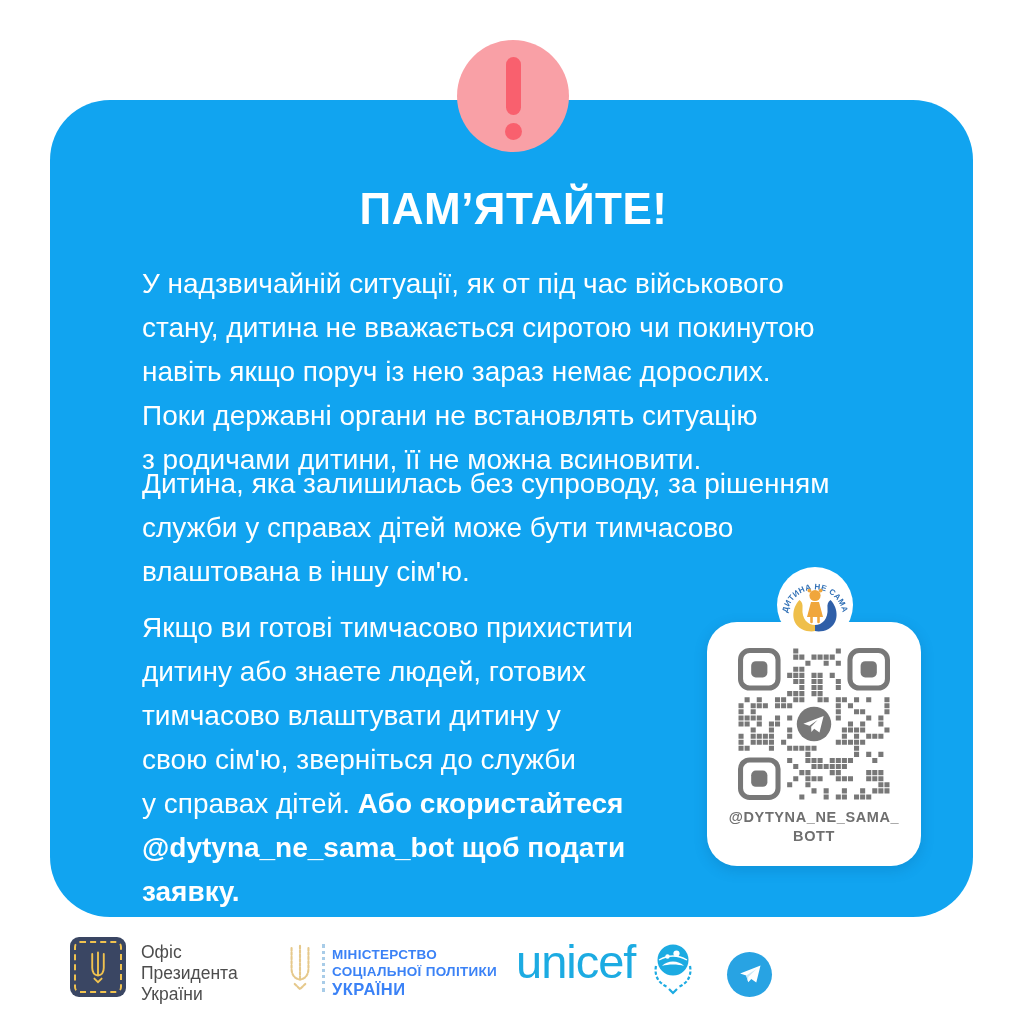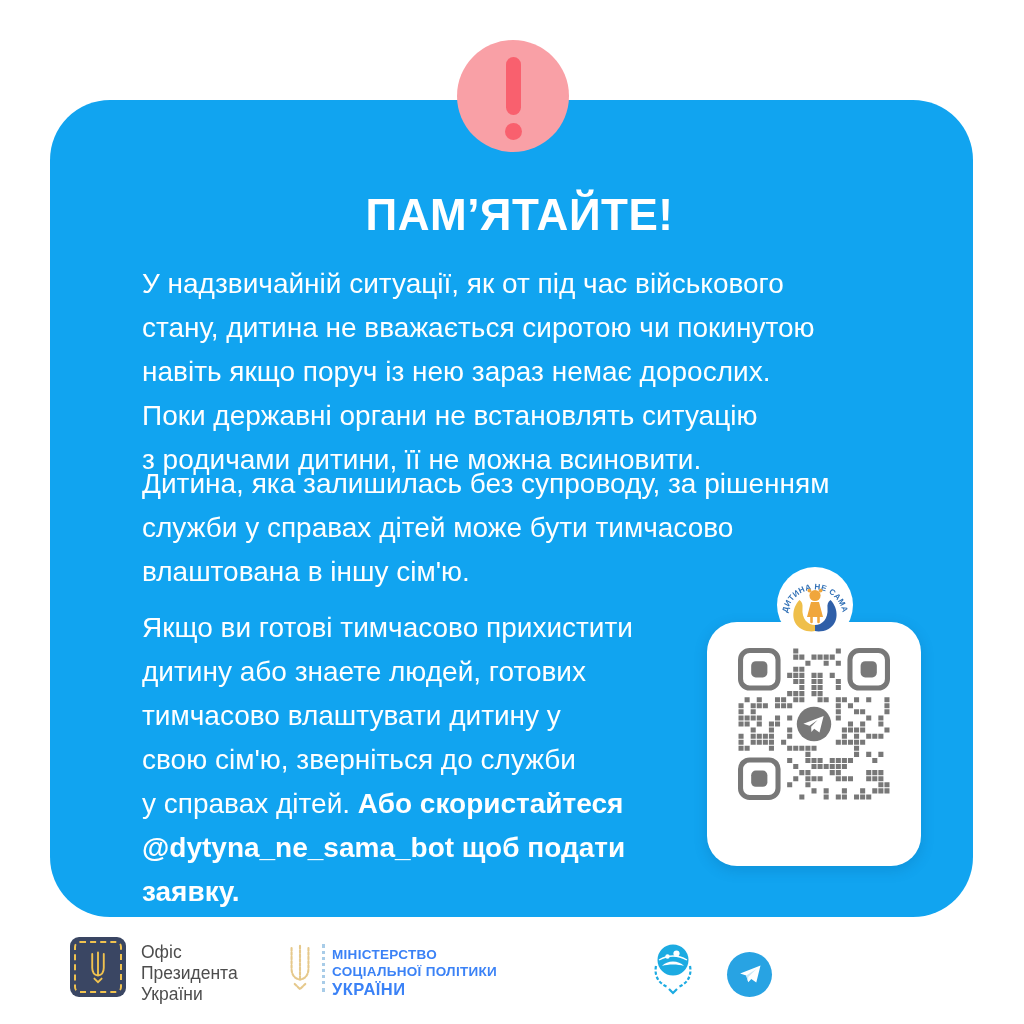--- a/index.html
+++ b/index.html
@@ -5,21 +5,21 @@
   html,body{margin:0;padding:0;}
   body{width:1024px;height:1024px;background:#ffffff;font-family:"Liberation Sans",sans-serif;}
   #poster{position:relative;width:1024px;height:1024px;background:#ffffff;overflow:hidden;}
 
   .card{position:absolute;left:50px;top:100px;width:923px;height:817px;background:#11A4F0;border-radius:60px;}
 
   .alert{position:absolute;left:457px;top:40px;width:112px;height:112px;border-radius:50%;background:#F9A0A6;}
   .excl-bar{position:absolute;left:48.5px;top:17px;width:15px;height:58px;border-radius:8px;background:#F9606E;}
   .excl-dot{position:absolute;left:47.5px;top:83px;width:17px;height:17px;border-radius:50%;background:#F9606E;}
 
-  .title{position:absolute;left:50px;top:182px;width:923px;margin:8px;text-align:center;
+  .title{position:absolute;left:50px;top:182px;width:923px;margin:2px;text-align:center;
          font-size:44px;font-weight:bold;color:#ffffff;letter-spacing:0.5px;}
 
   .para{position:absolute;left:142px;margin:0;color:#ffffff;font-size:28px;line-height:44px;
         white-space:pre-line;font-weight:normal;}
   .p1{top:262px;width:800px;}
   .p2{top:462px;width:800px;}
   .p3{top:606px;width:600px;}
   .p3 .bold{font-weight:bold;}
 
   .qr-card{position:absolute;left:707px;top:622px;width:214px;height:244px;background:#ffffff;
@@ -83,20 +83,24 @@
         <path d="M54.5 0.5h5v5h-5zM96.5 0.5h5v5h-5zM54.5 6.5h5v5h-5zM60.5 6.5h5v5h-5zM72.5 6.5h5v5h-5zM78.5 6.5h5v5h-5zM84.5 6.5h5v5h-5zM90.5 6.5h5v5h-5zM66.5 12.5h5v5h-5zM84.5 12.5h5v5h-5zM96.5 12.5h5v5h-5zM54.5 18.5h5v5h-5zM60.5 18.5h5v5h-5zM48.5 24.5h5v5h-5zM54.5 24.5h5v5h-5zM60.5 24.5h5v5h-5zM72.5 24.5h5v5h-5zM78.5 24.5h5v5h-5zM90.5 24.5h5v5h-5zM54.5 30.5h5v5h-5zM60.5 30.5h5v5h-5zM72.5 30.5h5v5h-5zM78.5 30.5h5v5h-5zM96.5 30.5h5v5h-5zM60.5 36.5h5v5h-5zM72.5 36.5h5v5h-5zM78.5 36.5h5v5h-5zM96.5 36.5h5v5h-5zM48.5 42.5h5v5h-5zM54.5 42.5h5v5h-5zM60.5 42.5h5v5h-5zM72.5 42.5h5v5h-5zM78.5 42.5h5v5h-5zM6.5 48.5h5v5h-5zM18.5 48.5h5v5h-5zM36.5 48.5h5v5h-5zM42.5 48.5h5v5h-5zM54.5 48.5h5v5h-5zM60.5 48.5h5v5h-5zM78.5 48.5h5v5h-5zM84.5 48.5h5v5h-5zM96.5 48.5h5v5h-5zM102.5 48.5h5v5h-5zM114.5 48.5h5v5h-5zM126.5 48.5h5v5h-5zM144.5 48.5h5v5h-5zM0.5 54.5h5v5h-5zM12.5 54.5h5v5h-5zM18.5 54.5h5v5h-5zM24.5 54.5h5v5h-5zM36.5 54.5h5v5h-5zM42.5 54.5h5v5h-5zM48.5 54.5h5v5h-5zM96.5 54.5h5v5h-5zM108.5 54.5h5v5h-5zM144.5 54.5h5v5h-5zM0.5 60.5h5v5h-5zM12.5 60.5h5v5h-5zM96.5 60.5h5v5h-5zM114.5 60.5h5v5h-5zM120.5 60.5h5v5h-5zM144.5 60.5h5v5h-5zM0.5 66.5h5v5h-5zM6.5 66.5h5v5h-5zM12.5 66.5h5v5h-5zM18.5 66.5h5v5h-5zM36.5 66.5h5v5h-5zM48.5 66.5h5v5h-5zM96.5 66.5h5v5h-5zM126.5 66.5h5v5h-5zM138.5 66.5h5v5h-5zM0.5 72.5h5v5h-5zM6.5 72.5h5v5h-5zM18.5 72.5h5v5h-5zM30.5 72.5h5v5h-5zM36.5 72.5h5v5h-5zM108.5 72.5h5v5h-5zM120.5 72.5h5v5h-5zM138.5 72.5h5v5h-5zM12.5 78.5h5v5h-5zM30.5 78.5h5v5h-5zM48.5 78.5h5v5h-5zM102.5 78.5h5v5h-5zM108.5 78.5h5v5h-5zM114.5 78.5h5v5h-5zM120.5 78.5h5v5h-5zM144.5 78.5h5v5h-5zM0.5 84.5h5v5h-5zM12.5 84.5h5v5h-5zM18.5 84.5h5v5h-5zM24.5 84.5h5v5h-5zM30.5 84.5h5v5h-5zM48.5 84.5h5v5h-5zM102.5 84.5h5v5h-5zM114.5 84.5h5v5h-5zM126.5 84.5h5v5h-5zM132.5 84.5h5v5h-5zM138.5 84.5h5v5h-5zM0.5 90.5h5v5h-5zM12.5 90.5h5v5h-5zM18.5 90.5h5v5h-5zM24.5 90.5h5v5h-5zM30.5 90.5h5v5h-5zM42.5 90.5h5v5h-5zM96.5 90.5h5v5h-5zM102.5 90.5h5v5h-5zM108.5 90.5h5v5h-5zM114.5 90.5h5v5h-5zM120.5 90.5h5v5h-5zM0.5 96.5h5v5h-5zM6.5 96.5h5v5h-5zM30.5 96.5h5v5h-5zM48.5 96.5h5v5h-5zM54.5 96.5h5v5h-5zM60.5 96.5h5v5h-5zM66.5 96.5h5v5h-5zM72.5 96.5h5v5h-5zM114.5 96.5h5v5h-5zM66.5 102.5h5v5h-5zM114.5 102.5h5v5h-5zM126.5 102.5h5v5h-5zM138.5 102.5h5v5h-5zM48.5 108.5h5v5h-5zM66.5 108.5h5v5h-5zM72.5 108.5h5v5h-5zM78.5 108.5h5v5h-5zM90.5 108.5h5v5h-5zM96.5 108.5h5v5h-5zM102.5 108.5h5v5h-5zM108.5 108.5h5v5h-5zM132.5 108.5h5v5h-5zM54.5 114.5h5v5h-5zM72.5 114.5h5v5h-5zM78.5 114.5h5v5h-5zM84.5 114.5h5v5h-5zM90.5 114.5h5v5h-5zM96.5 114.5h5v5h-5zM102.5 114.5h5v5h-5zM60.5 120.5h5v5h-5zM66.5 120.5h5v5h-5zM90.5 120.5h5v5h-5zM96.5 120.5h5v5h-5zM126.5 120.5h5v5h-5zM132.5 120.5h5v5h-5zM138.5 120.5h5v5h-5zM54.5 126.5h5v5h-5zM66.5 126.5h5v5h-5zM72.5 126.5h5v5h-5zM78.5 126.5h5v5h-5zM96.5 126.5h5v5h-5zM102.5 126.5h5v5h-5zM108.5 126.5h5v5h-5zM126.5 126.5h5v5h-5zM132.5 126.5h5v5h-5zM138.5 126.5h5v5h-5zM48.5 132.5h5v5h-5zM66.5 132.5h5v5h-5zM138.5 132.5h5v5h-5zM144.5 132.5h5v5h-5zM72.5 138.5h5v5h-5zM84.5 138.5h5v5h-5zM102.5 138.5h5v5h-5zM120.5 138.5h5v5h-5zM132.5 138.5h5v5h-5zM138.5 138.5h5v5h-5zM144.5 138.5h5v5h-5zM60.5 144.5h5v5h-5zM84.5 144.5h5v5h-5zM96.5 144.5h5v5h-5zM102.5 144.5h5v5h-5zM114.5 144.5h5v5h-5zM120.5 144.5h5v5h-5zM126.5 144.5h5v5h-5z" fill="#787878"></path>
         <rect x="2.5" y="2.5" width="37" height="37" rx="9" fill="none" stroke="#787878" stroke-width="5"></rect>
         <rect x="13" y="13" width="16" height="16" rx="4.5" fill="#787878"></rect>
         <rect x="110.5" y="2.5" width="37" height="37" rx="9" fill="none" stroke="#787878" stroke-width="5"></rect>
         <rect x="121" y="13" width="16" height="16" rx="4.5" fill="#787878"></rect>
         <rect x="2.5" y="110.5" width="37" height="37" rx="9" fill="none" stroke="#787878" stroke-width="5"></rect>
         <rect x="13" y="121" width="16" height="16" rx="4.5" fill="#787878"></rect>
         <circle cx="75" cy="75" r="17" fill="#787878"></circle>
         <path d="M84.5 67 L64.5 74.8 l6 1.9 8-5.7 -6.3 6.6 .2 5.4 2.8-3.3 5.2 3.7 Z" fill="#ffffff"></path>
       </svg>
+    <div class="qr-label">
+      <div>@DYTYNA_NE_SAMA_</div>
+      <div>BOTT</div>
+    </div>
   </div>
 
   <svg class="badge" viewBox="0 0 78 78">
     <circle cx="39" cy="39" r="38" fill="#ffffff"></circle>
     <defs>
         <path id="badgeArc" d="M 12 44 A 28 28 0 0 1 66 44"></path>
       </defs>
     <text font-size="8" font-weight="bold" fill="#2F6FB5" letter-spacing="0.4" text-anchor="middle" font-family="Liberation Sans, sans-serif">
       <textPath href="#badgeArc" startOffset="50%">ДИТИНА НЕ САМА</textPath>
     </text>
@@ -127,20 +131,21 @@
     <svg class="f-msp-trident" width="38" height="58" viewBox="0 0 36 46">
       <path d="M18 3 L18 35 M10 5 L10 24 C10 31 13 34 18 35 M26 5 L26 24 C26 31 23 34 18 35 M13 39 L18 44 L23 39" stroke="#E6C98C" stroke-width="2" fill="none" stroke-linecap="round" stroke-dasharray="2.5 1.6"></path>
     </svg>
     <div class="f-msp-div"></div>
     <div class="f-msp-text">
       <div class="l12">МІНІСТЕРСТВО</div>
       <div class="l12">СОЦІАЛЬНОЇ ПОЛІТИКИ</div>
       <div class="l3">УКРАЇНИ</div>
     </div>
 
+    <div class="f-unicef-word">unicef</div>
     <svg class="f-unicef-emblem" width="54" height="58" viewBox="0 0 54 58">
       <circle cx="27" cy="22" r="15.5" fill="#1CABE2"></circle>
       <path d="M13 22 Q27 14 41 22" stroke="#ffffff" stroke-width="1.3" fill="none"></path>
       <circle cx="30.5" cy="15.5" r="3.1" fill="#ffffff"></circle>
       <circle cx="21.5" cy="18.5" r="2.2" fill="#ffffff"></circle>
       <path d="M16 28 C21 22 33 22 38 28 C32 26 22 26 16 28 Z" fill="#ffffff"></path>
       <path d="M10 28 C8 38 13 46 22 49" stroke="#1CABE2" stroke-width="2.2" fill="none" stroke-dasharray="3.4 2"></path>
       <path d="M44 28 C46 38 41 46 32 49" stroke="#1CABE2" stroke-width="2.2" fill="none" stroke-dasharray="3.4 2"></path>
       <path d="M23 51 L27 55 L31 51" stroke="#1CABE2" stroke-width="2.2" fill="none"></path>
     </svg>

